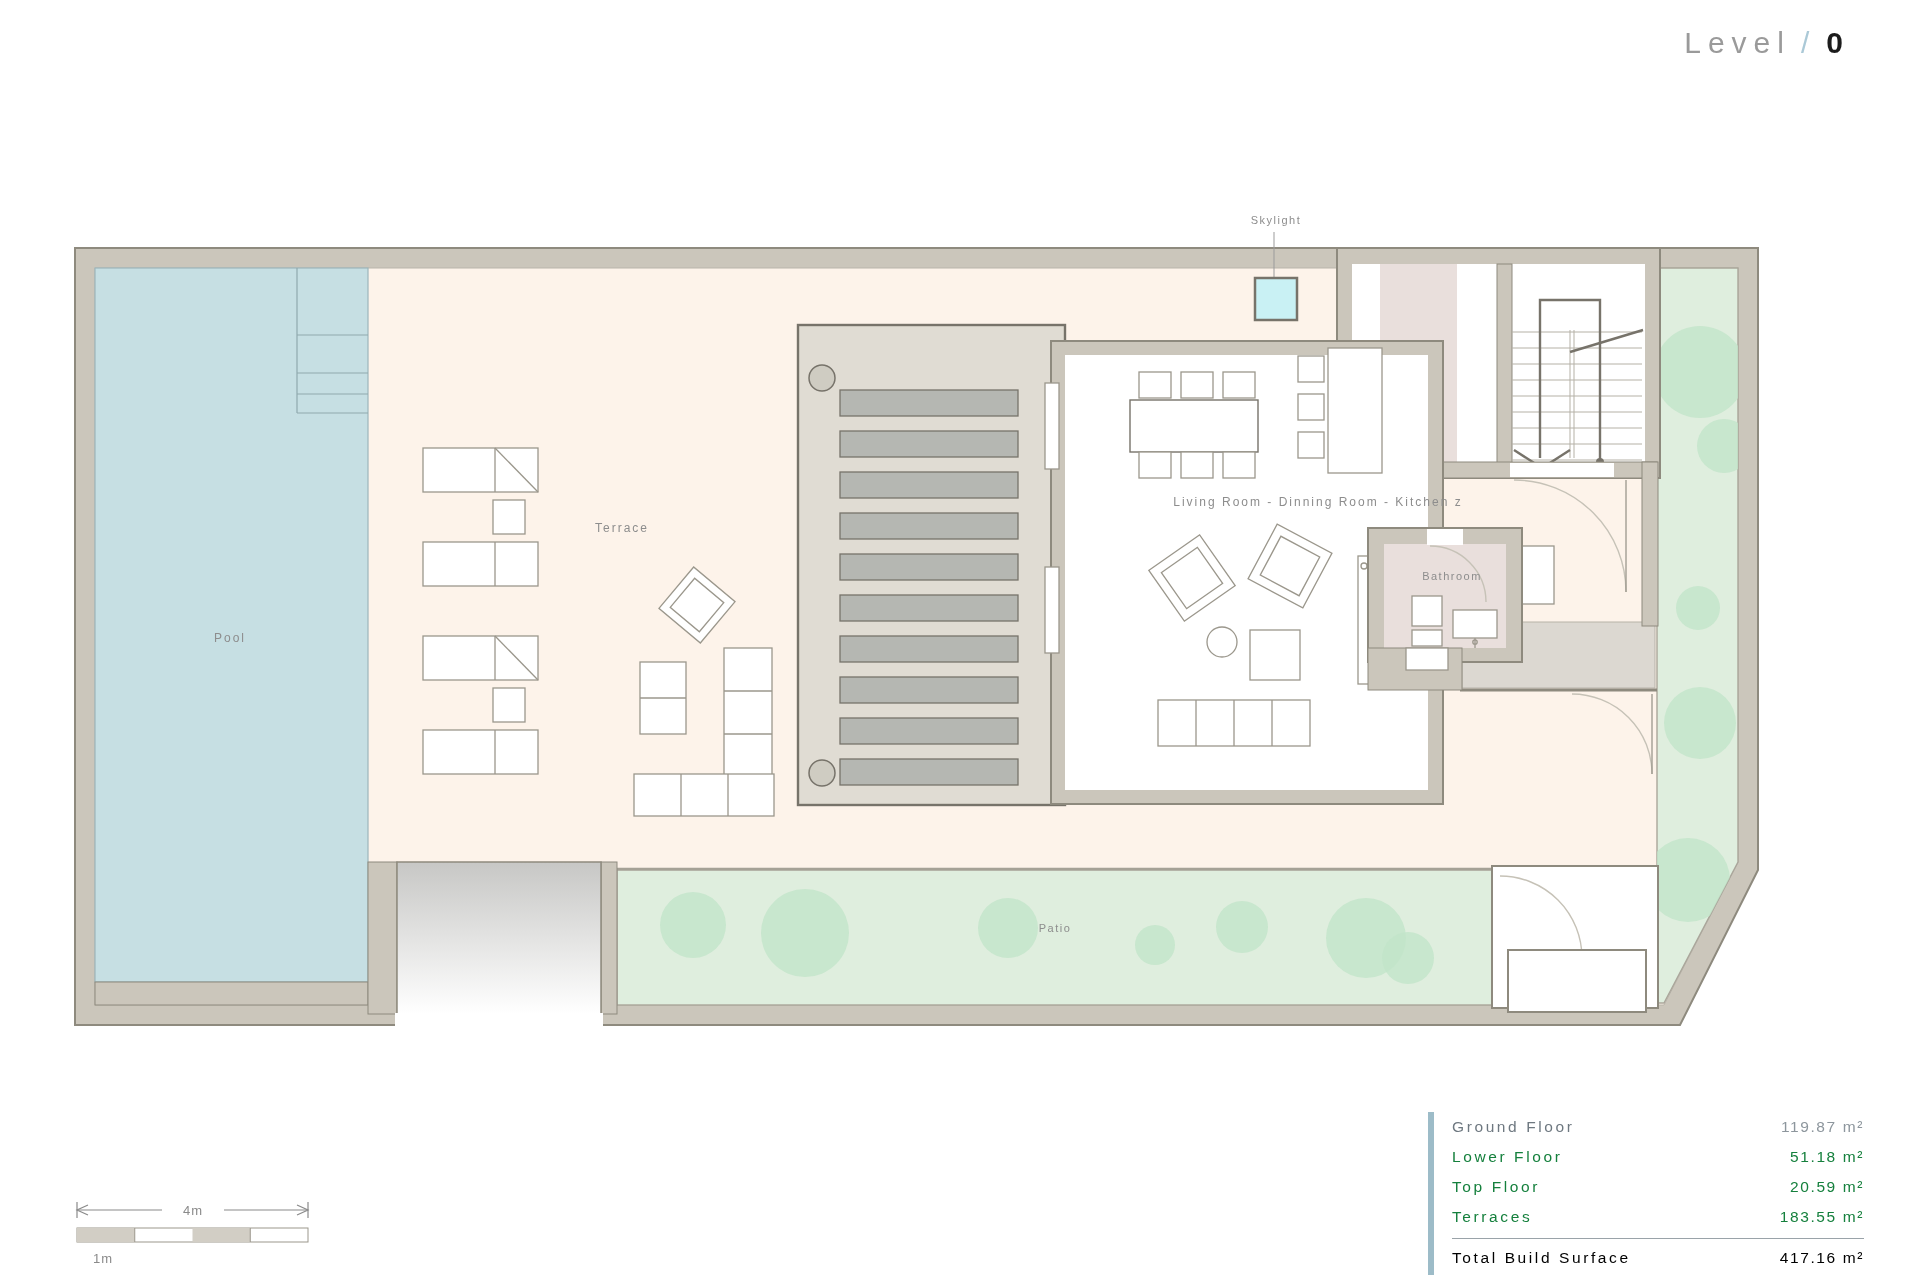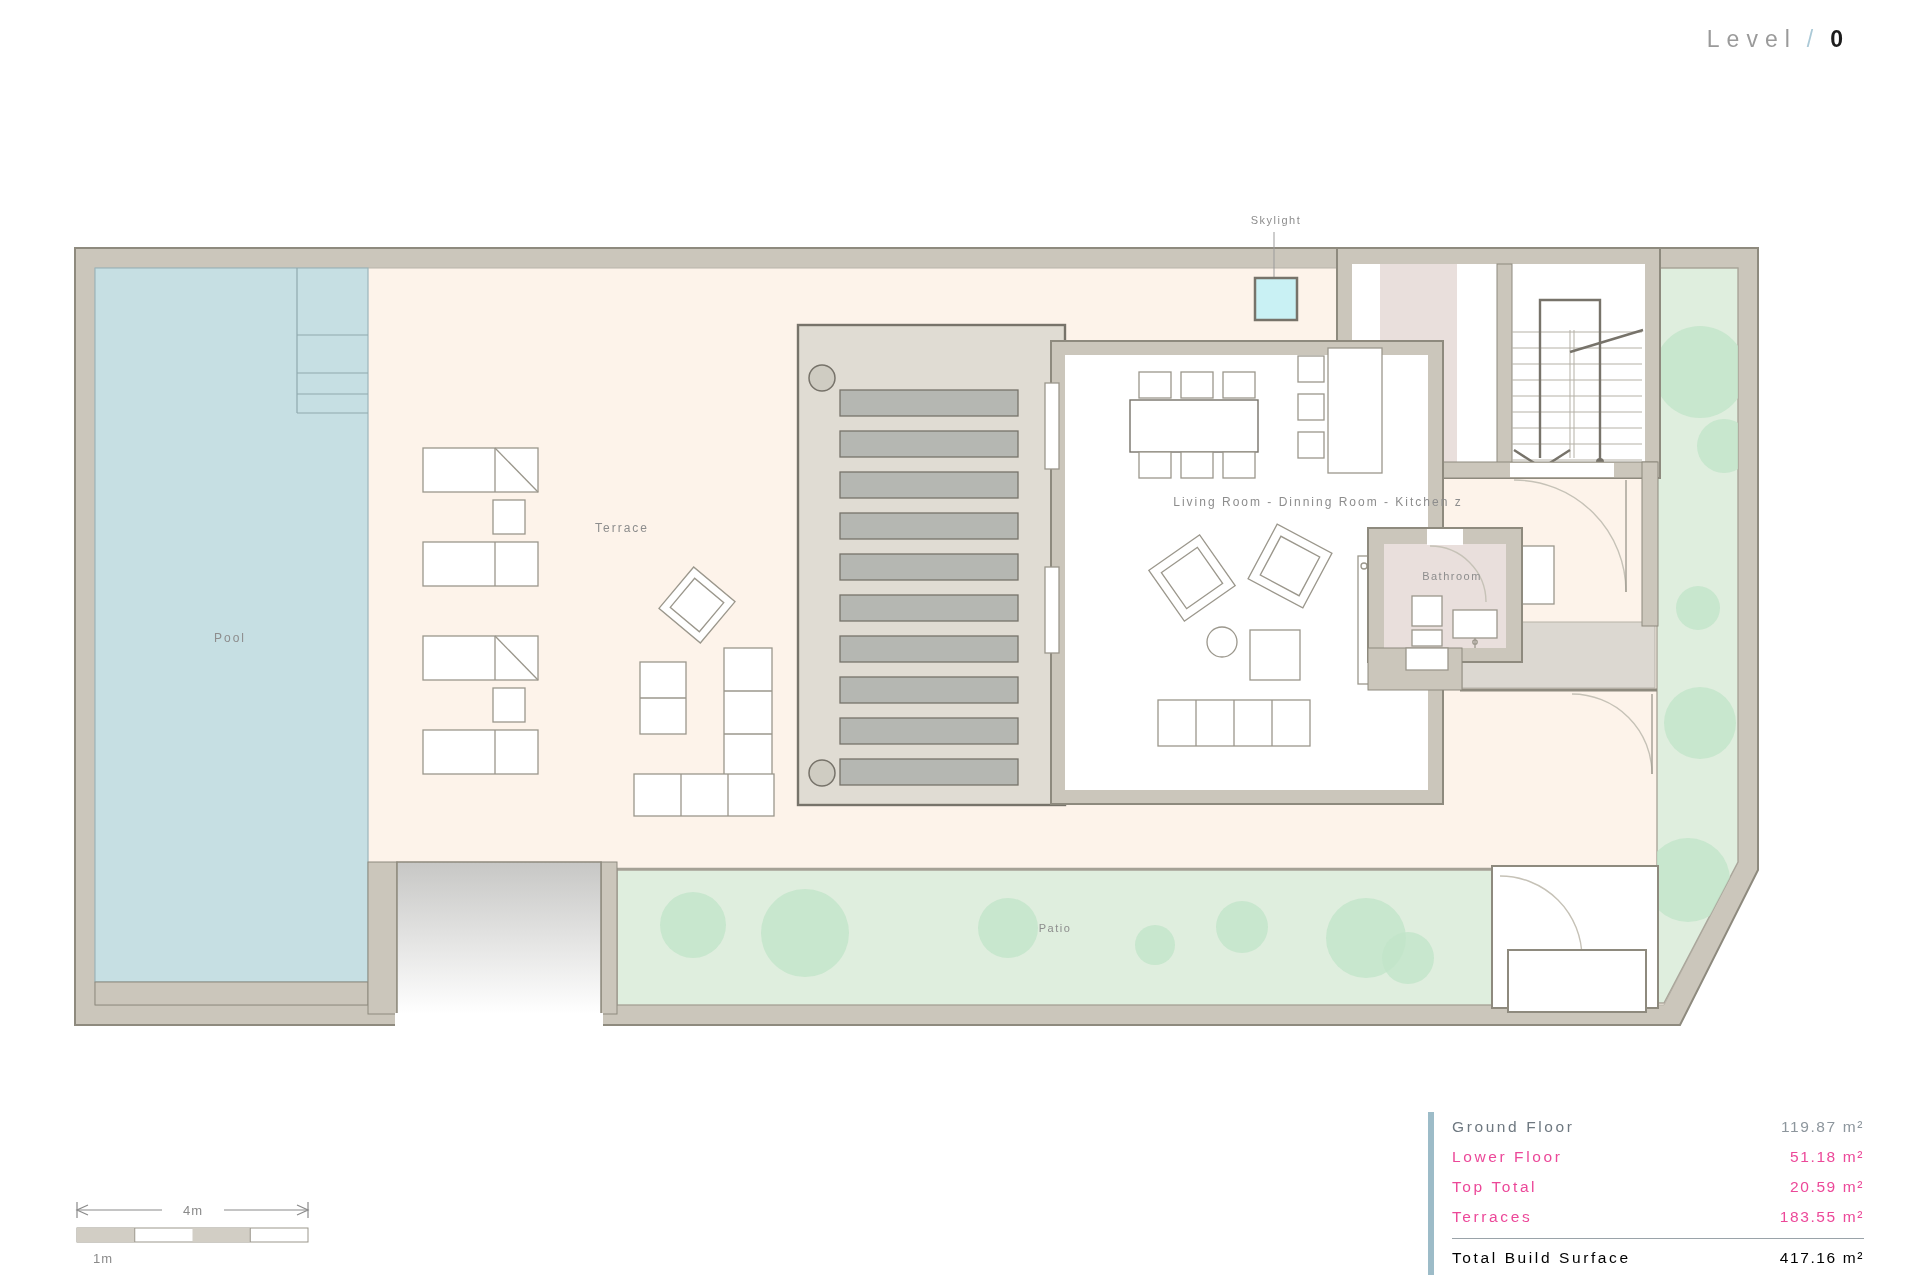--- a/index.html
+++ b/index.html
@@ -20,30 +20,30 @@
   .whiteF{fill:#ffffff;}
   .whiteS{fill:#ffffff;stroke:var(--c-wallline);stroke-width:2;}
   .furnS{fill:#ffffff;stroke:var(--c-furn);stroke-width:1.3;}
   .furnL{stroke:var(--c-furn);stroke-width:1.3;fill:none;}
   .darkL{stroke:var(--c-dark);stroke-width:2.4;fill:none;}
   .thinL{stroke:#b5b1a6;stroke-width:1;fill:none;}
   .arcL{stroke:#c6c2b7;stroke-width:1.4;fill:none;}
   .lbl{fill:var(--c-label);font-size:12px;letter-spacing:2px;}
   .lblS{fill:var(--c-label);font-size:11px;letter-spacing:1.5px;}
 
-  .title{position:absolute;top:26px;right:70px;font-size:23px;letter-spacing:7px;
+  .title{position:absolute;top:26px;right:70px;font-size:30px;letter-spacing:7px;
          color:#9a9a9a;white-space:nowrap;}
   .title .slash{color:#abc9d7;margin:0 10px;}
   .title .num{color:#1c1c1c;font-weight:600;}
 
   .area-table{position:absolute;left:1428px;top:1112px;width:436px;display:flex;}
   .accent{width:6px;background:var(--c-accent);margin-right:18px;}
   .rows{flex:1;display:flex;flex-direction:column;}
   .arow{display:flex;justify-content:space-between;align-items:center;height:30px;
-        font-size:15.5px;letter-spacing:2.6px;color:#ec4899;}
+        font-size:15.5px;letter-spacing:2.6px;color:#15803d;}
   .arow .val{letter-spacing:1.6px;}
   .arow.r0{color:#6e7880;align-items:center;}
   .arow.r0 .val{color:#8d969d;}
   .divider{border-top:1.5px solid #9aa3a9;margin:6px 0 2px;}
   .arow.total{color:#000000;height:34px;}
 
   .sbtxt{fill:#8a8a8a;font-size:13px;letter-spacing:1px;}
 </style>
 </head>
 <body>
@@ -310,21 +310,21 @@
   <div class="rows">
     <div class="arow r0">
       <span>Ground Floor</span>
       <span class="val">119.87 m²</span>
     </div>
     <div class="arow">
       <span>Lower Floor</span>
       <span class="val">51.18 m²</span>
     </div>
     <div class="arow">
-      <span>Top Total</span>
+      <span>Top Floor</span>
       <span class="val">20.59 m²</span>
     </div>
     <div class="arow">
       <span>Terraces</span>
       <span class="val">183.55 m²</span>
     </div>
     <div class="divider"></div>
     <div class="arow total">
       <span>Total Build Surface</span>
       <span class="val">417.16 m²</span>

